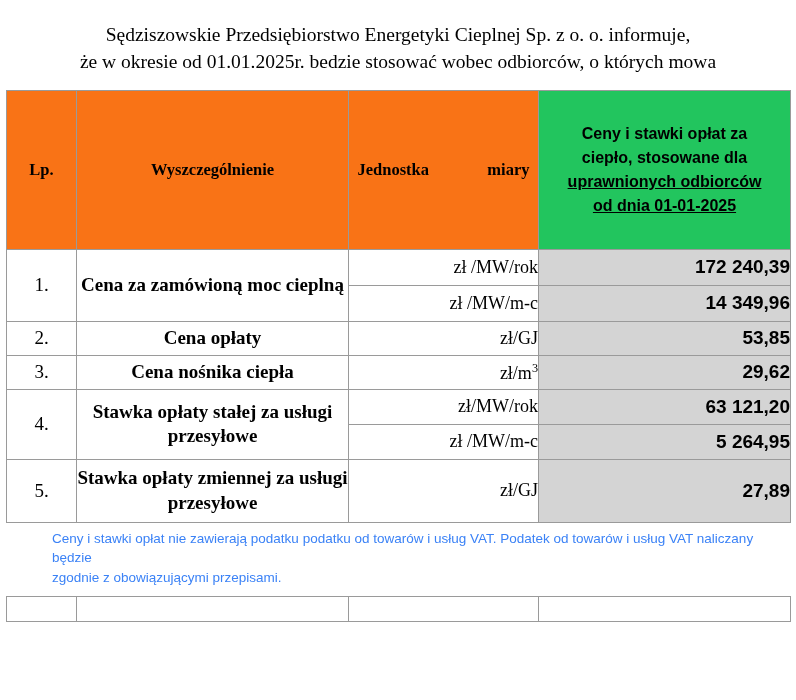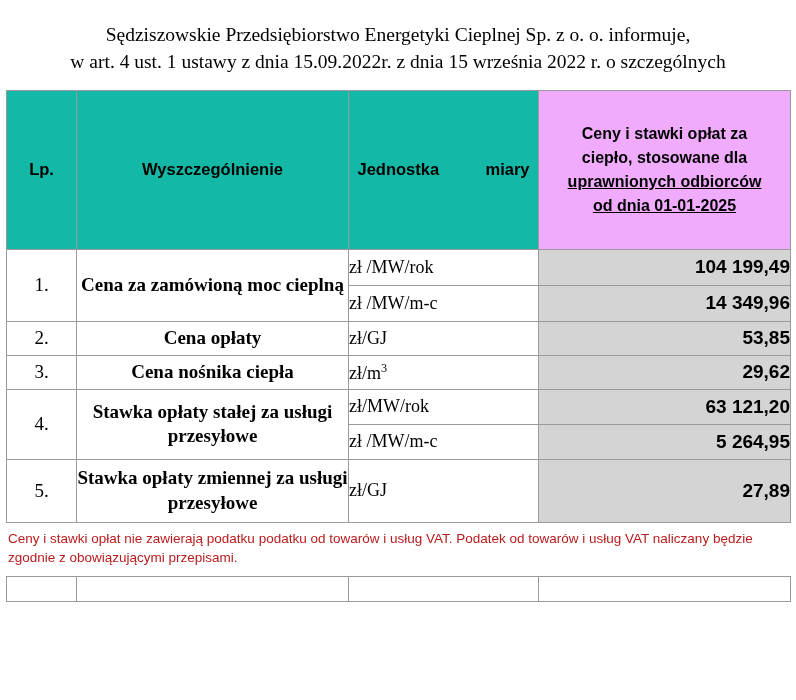--- a/index.html
+++ b/index.html
@@ -58,51 +58,52 @@
   .col-val  { width: 252px; }
 
   thead th {
     height: 158px;
     font-family: "Liberation Sans", sans-serif;
     font-weight: bold;
     font-size: 16.5px;
     text-align: center;
   }
   th.h-lp, th.h-desc, th.h-unit {
-    background: #14b8a6;
+    background: #f97316;
+    font-family: Liberation Serif, serif;
   }
   th.h-unit .unit-head {
     display: inline-block;
     width: 172px;
     text-align: justify;
     text-align-last: justify;
   }
   th.h-val {
-    background: #f0abfc;
+    background: #22c55e;
     font-size: 16px;
     line-height: 1.5;
     padding: 0 10px;
   }
   th.h-val .u {
     text-decoration: underline;
   }
 
   td.lp {
     text-align: center;
     font-size: 19px;
   }
   td.desc {
     text-align: center;
     font-size: 19px;
     line-height: 1.3;
     padding: 4px 8px;
     font-weight: bold;
   }
   td.unit {
-    text-align: left;
+    text-align: right;
     font-size: 18px;
   }
   td.val {
     background: #d4d4d4;
     text-align: right;
     font-family: "Liberation Sans", sans-serif;
     font-weight: bold;
     font-size: 19px;
     padding-right: 14px;
   }
@@ -114,21 +115,22 @@
   tr.r5 td { height: 62px; }
 
   sup.m3 { font-size: 0.68em; vertical-align: super; }
 
   
   .footnote {
     padding: 6px 4px 0 8px;
     font-family: "Liberation Sans", sans-serif;
     font-size: 13.5px;
     line-height: 1.45;
-    color: #b91c1c;
+    color: #3b82f6;
+    margin-left: 44px;
   }
   
   .stub {
     margin: 8px 6px 0 6px;
     width: 784px;
     height: 24px;
     border-collapse: collapse;
     table-layout: fixed;
   }
   .stub td {
@@ -136,21 +138,21 @@
     height: 22px;
   }
 </style>
 </head>
 <body>
 
 <div class="page">
 
   <div class="intro">
     <span class="line">Sędziszowskie Przedsiębiorstwo Energetyki Cieplnej Sp. z o. o. informuje,</span>
-    <span class="line">w art. 4 ust. 1 ustawy z dnia 15.09.2022r. z dnia 15 września 2022 r. o szczególnych</span>
+    <span class="line">że w okresie od 01.01.2025r.  bedzie stosować wobec odbiorców, o których mowa</span>
   </div>
 
   <div class="tbl-wrap">
     <table class="rates">
       <colgroup>
         <col class="col-lp">
         <col class="col-desc">
         <col class="col-unit">
         <col class="col-val">
       </colgroup>
@@ -166,21 +168,21 @@
             <div class="u">od dnia 01-01-2025</div>
           </th>
         </tr>
       </thead>
       <tbody>
 
         <tr class="r1a">
           <td class="lp" rowspan="2">1.</td>
           <td class="desc" rowspan="2">Cena za zamówioną moc cieplną</td>
           <td class="unit">zł /MW/rok</td>
-          <td class="val">104 199,49</td>
+          <td class="val">172 240,39</td>
         </tr>
         <tr class="r1b">
           <td class="unit">zł /MW/m-c</td>
           <td class="val">14 349,96</td>
         </tr>
 
         <tr class="r2">
           <td class="lp">2.</td>
           <td class="desc">Cena opłaty</td>
           <td class="unit">zł/GJ</td>

